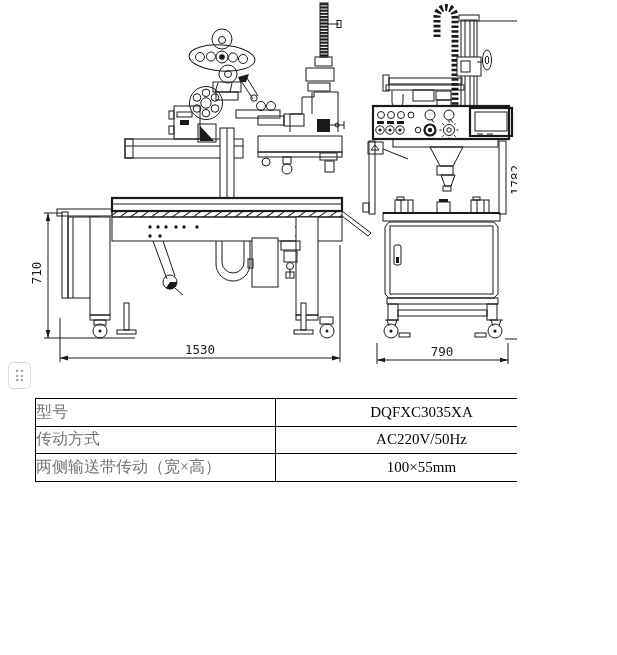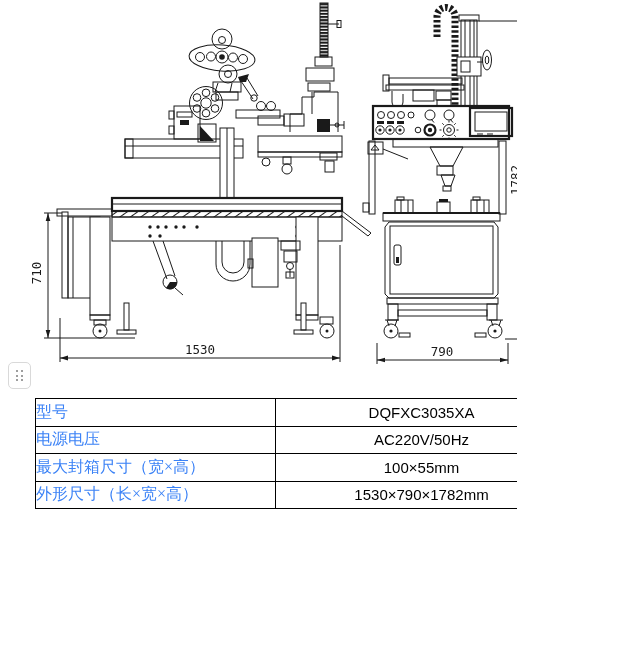--- a/index.html
+++ b/index.html
@@ -12,22 +12,22 @@
   .w{fill:#fff;stroke:#1a1a1a;stroke-width:1;}
   .b2{stroke-width:2.2;}
   .dim{font-family:"DejaVu Sans Mono","Liberation Mono",monospace;font-size:12.5px;
        fill:#1a1a1a;stroke:none;}
   
   table.spec{position:absolute;left:35px;top:398px;width:532px;border-collapse:collapse;
              table-layout:fixed;background:#fff;}
   table.spec td{border:1.5px solid #000;height:26.5px;padding:0;overflow:hidden;
                 white-space:nowrap;}
   td.lbl{font-family:"Liberation Serif","DejaVu Serif",serif;font-size:16px;
-         padding-left:8px;color:#3b82f6;}
-  td.val{font-family:Liberation Sans, sans-serif;font-size:15px;
+         padding-left:8px;color:#737373;}
+  td.val{font-family:Liberation Serif, serif;font-size:15px;
          text-align:center;color:#000;}
   
   .drag-handle{position:absolute;left:8px;top:362px;width:23px;height:27px;background:#fff;
                border:1px solid #d9d9d9;border-radius:5px;display:flex;align-items:center;
                justify-content:center;cursor:grab;box-sizing:border-box;}
   .drag-dots{display:grid;grid-template-columns:2px 2px;grid-template-rows:2px 2px 2px;
              column-gap:3px;row-gap:2.5px;}
   .drag-dots i{width:2px;height:2px;background:#9e9e9e;display:block;}
   .add-btn{position:absolute;left:575px;top:507px;width:24px;height:31px;background:#fff;
            border:1.5px solid #d9d9d9;border-radius:6px;color:#777;font-size:16px;
@@ -363,29 +363,25 @@
     <colgroup>
         <col style="width:240px">
         <col style="width:292px">
       </colgroup>
     <tbody>
       <tr>
         <td class="lbl">型号</td>
         <td class="val">DQFXC3035XA</td>
       </tr>
       <tr>
-        <td class="lbl">电源电压</td>
+        <td class="lbl">传动方式</td>
         <td class="val">AC220V/50Hz</td>
       </tr>
       <tr>
-        <td class="lbl">最大封箱尺寸（宽×高）</td>
+        <td class="lbl">两侧输送带传动（宽×高）</td>
         <td class="val">100×55mm</td>
-      </tr>
-      <tr>
-        <td class="lbl">外形尺寸（长×宽×高）</td>
-        <td class="val">1530×790×1782mm</td>
       </tr>
     </tbody>
   </table>
 
   <button class="add-btn">+</button>
 
 </div>
 
 </body></html>

